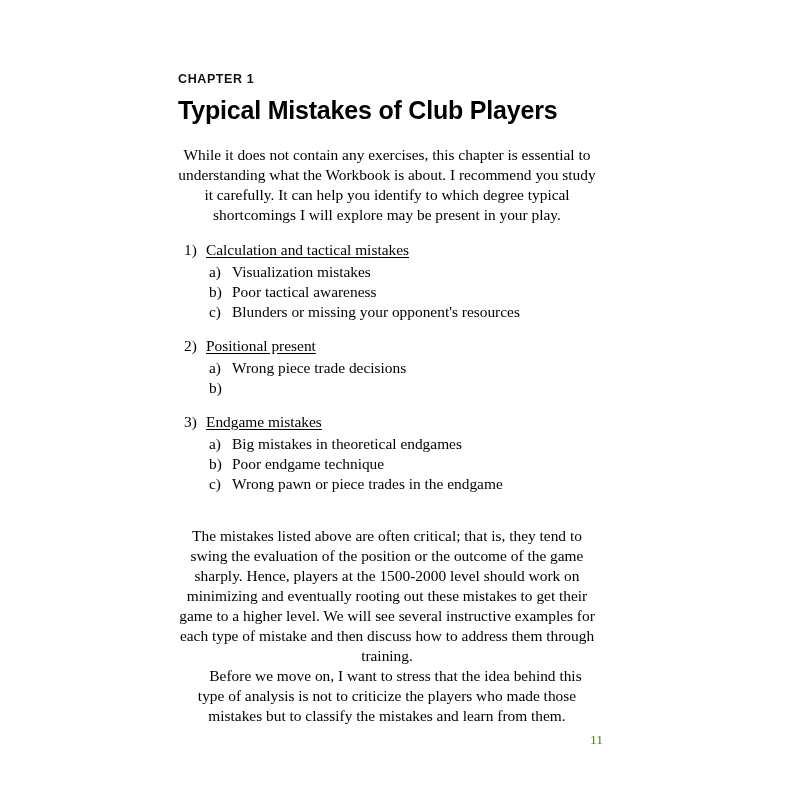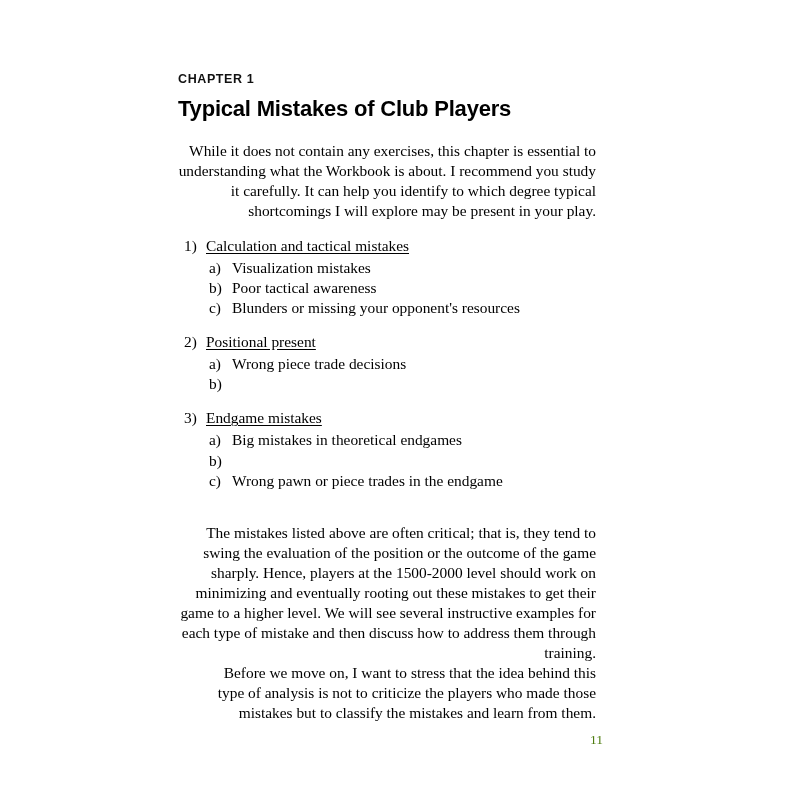--- a/index.html
+++ b/index.html
@@ -30,31 +30,31 @@
     font-family: "Liberation Sans", sans-serif;
     font-weight: bold;
     font-size: 12.5px;
     letter-spacing: 0.6px;
     color: #111111;
     margin: 0 0 10px 0;
   }
   .chapter-title {
     font-family: "Liberation Sans", sans-serif;
     font-weight: bold;
-    font-size: 22px;
+    font-size: 25px;
     letter-spacing: -0.2px;
     color: #000000;
     margin: 0 0 20px 0;
     line-height: 1.15;
   }
   p.body-text {
     font-size: 15.4px;
     line-height: 1.30;
     margin: 0;
-    text-align: right;
+    text-align: center;
   }
   p.indent {
     text-indent: 17px;
   }
   .list-block {
     margin: 15px 0 0 0;
   }
   .list-group {
     margin-bottom: 14px;
   }
@@ -155,20 +155,21 @@
         <div class="lvl1">
           <span class="marker">3)</span>
           <span class="text">Endgame mistakes</span>
         </div>
         <div class="lvl2">
           <span class="marker">a)</span>
           <span class="text">Big mistakes in theoretical endgames</span>
         </div>
         <div class="lvl2">
           <span class="marker">b)</span>
+          <span class="text">Poor endgame technique</span>
         </div>
         <div class="lvl2">
           <span class="marker">c)</span>
           <span class="text">Wrong pawn or piece trades in the endgame</span>
         </div>
       </div>
 
     </div>
 
     <div class="tail-block">

